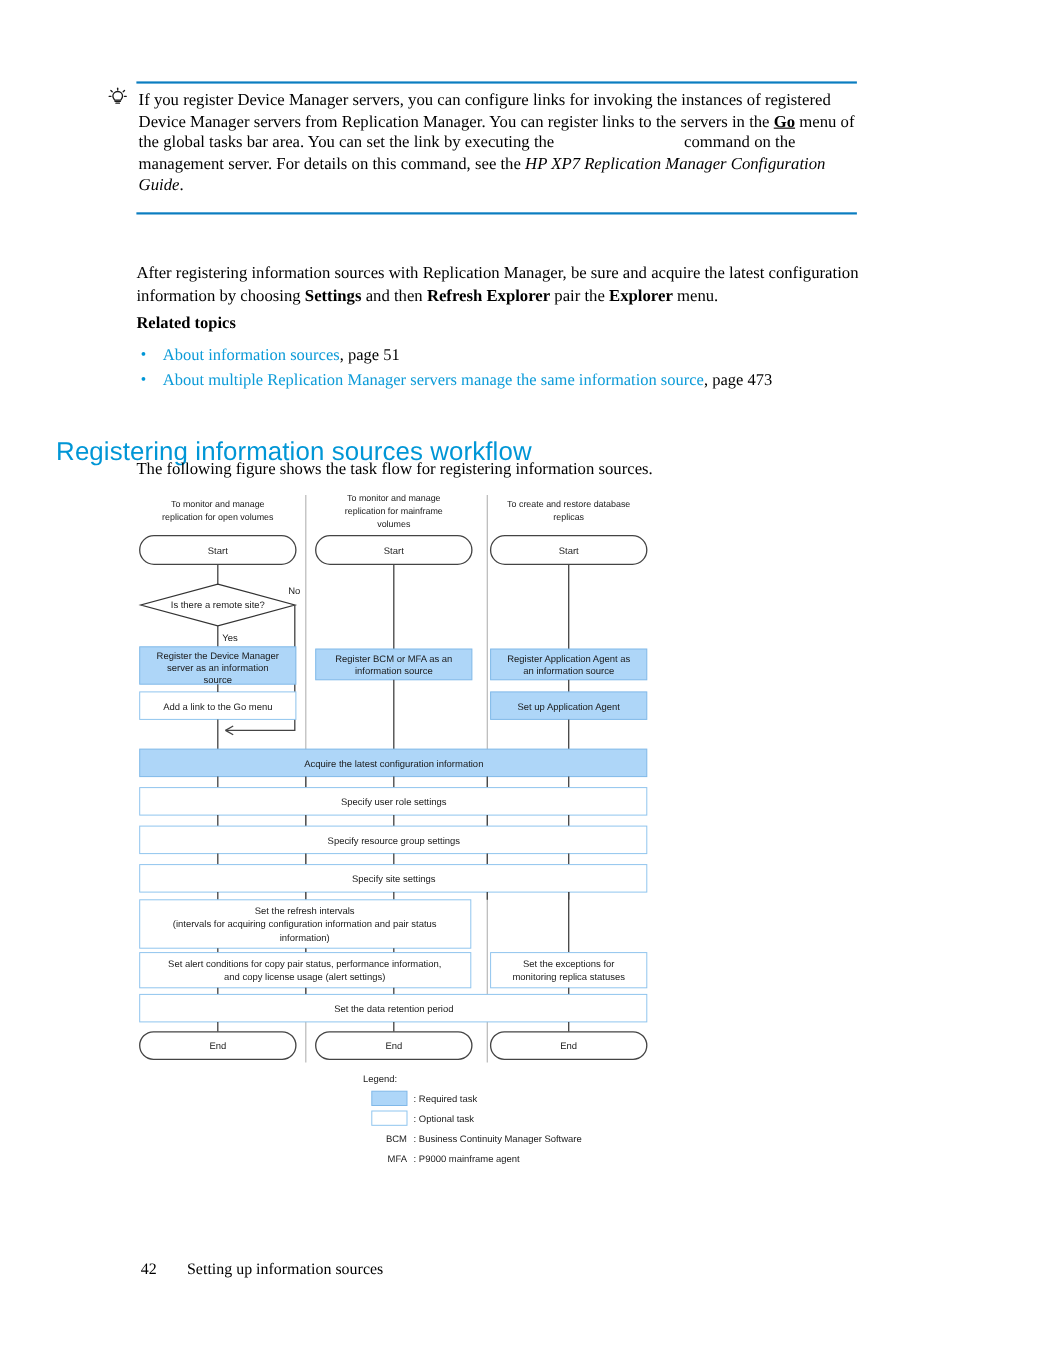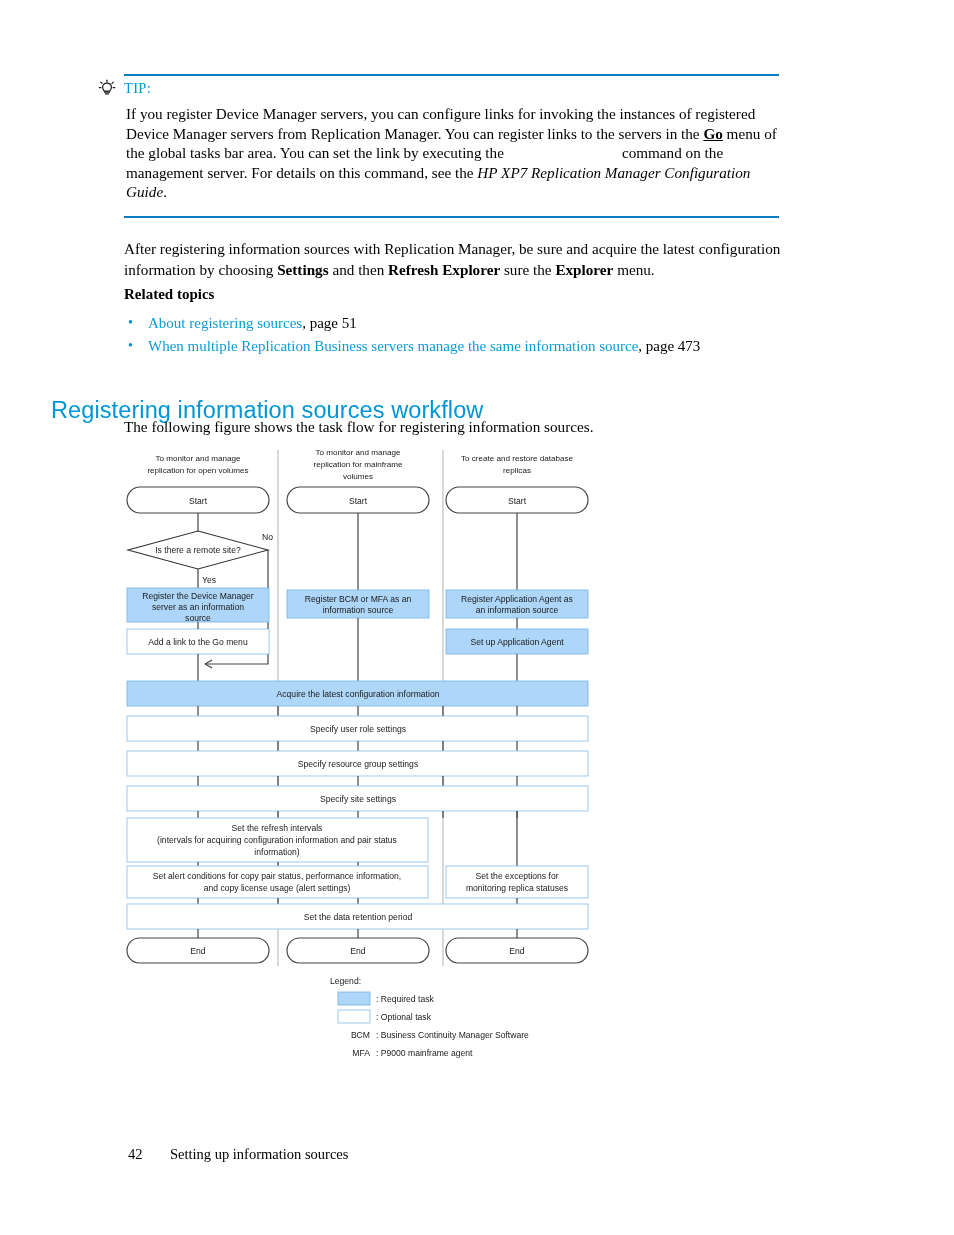--- a/index.html
+++ b/index.html
@@ -165,41 +165,40 @@
         <path d="M8.6 14.2 L13.4 14.2"></path>
         <path d="M9.4 15.8 L12.6 15.8"></path>
         <path d="M11 2.2 L11 3.8"></path>
         <path d="M4.8 4.2 L6.0 5.4"></path>
         <path d="M17.2 4.2 L16.0 5.4"></path>
         <path d="M3.2 9.6 L4.9 9.6"></path>
         <path d="M18.8 9.6 L17.1 9.6"></path>
       </g>
     </svg>
   </span>
-  <div id="tip-label">TIP:</div>
   <div id="tip-body">
     <span>If you register Device Manager servers, you can configure links for invoking the instances of registered Device Manager servers from Replication Manager. You can register links to the servers in the </span><b>Go</b><span> menu of the global tasks bar area. You can set the link by executing the</span><span class="cmd-gap"></span><span>command on the management server. For details on this command, see the </span><i>HP XP7 Replication Manager Configuration Guide</i><span>.</span>
   </div>
   <div id="tip-rule-bottom"></div>
 </div>
 
 <div id="after-para">
-  <span>After registering information sources with Replication Manager, be sure and acquire the latest configuration information by choosing </span><b>Settings</b><span> and then </span><b>Refresh Explorer</b><span> sure the </span><b>Explorer</b><span> menu.</span>
+  <span>After registering information sources with Replication Manager, be sure and acquire the latest configuration information by choosing </span><b>Settings</b><span> and then </span><b>Refresh Explorer</b><span> pair the </span><b>Explorer</b><span> menu.</span>
 </div>
 
 <div id="related-heading">Related topics</div>
 
 <div id="related-list">
   <div class="rl-item">
     <span class="rl-bullet">•</span>
-    <a class="rl-link" href="#" style="text-decoration:none;">About registering sources</a><span class="rl-page">, page 51</span>
+    <a class="rl-link" href="#" style="text-decoration:none;">About information sources</a><span class="rl-page">, page 51</span>
   </div>
   <div class="rl-item">
     <span class="rl-bullet">•</span>
-    <a class="rl-link" href="#" style="text-decoration:none;">When multiple Replication Business servers manage the same information source</a><span class="rl-page">, page 473</span>
+    <a class="rl-link" href="#" style="text-decoration:none;">About multiple Replication Manager servers manage the same information source</a><span class="rl-page">, page 473</span>
   </div>
 </div>
 
 <h1 id="section-heading">Registering information sources workflow</h1>
 <div id="intro-para">The following figure shows the task flow for registering information sources.</div>
 
 <div id="figure">
 <svg width="954" height="1235" viewBox="0 0 954 1235" xmlns="http://www.w3.org/2000/svg">
 
   <line class="fc-sep" x1="278" y1="450" x2="278" y2="966"></line>

